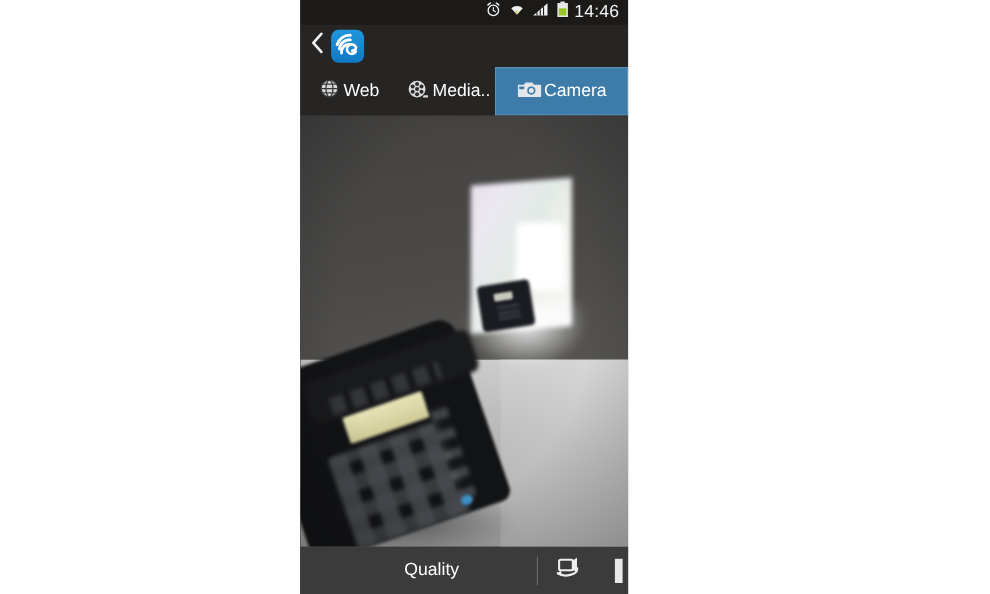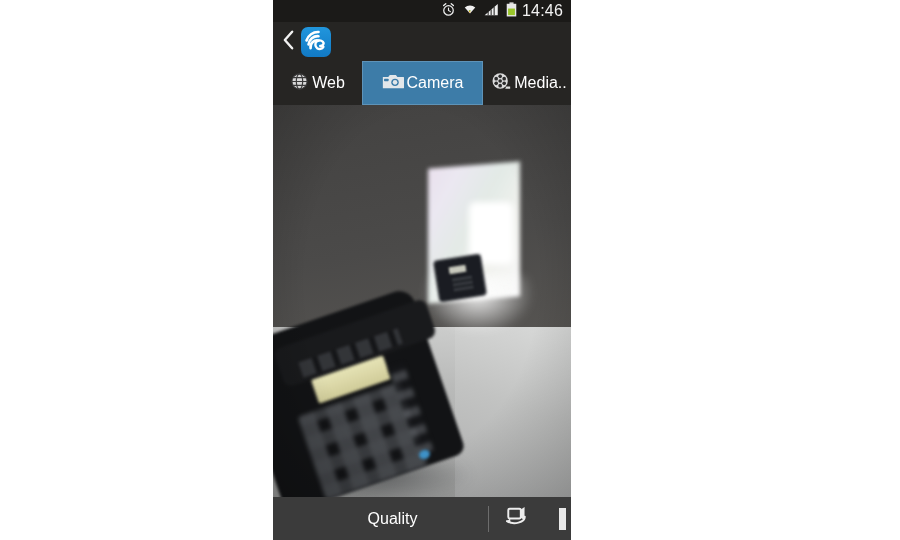--- a/index.html
+++ b/index.html
@@ -394,47 +394,47 @@
           <svg width="19" height="19" viewBox="0 0 24 24">
             <circle cx="12" cy="12" r="9.6" fill="#d8d8d8"></circle>
             <ellipse cx="12" cy="12" rx="4" ry="9.6" fill="none" stroke="#3a3a3a" stroke-width="1.5"></ellipse>
             <path d="M2.4 12 H21.6 M3.9 7 H20.1 M3.9 17 H20.1" stroke="#3a3a3a" stroke-width="1.5"></path>
             <circle cx="12" cy="12" r="9.6" fill="none" stroke="#3a3a3a" stroke-width="1.4"></circle>
           </svg>
         </span>
         <span class="tab-label">Web</span>
       </div>
 
-      <div class="tab tab-camera">
-        <span class="tab-ico">
-          <svg width="22" height="18" viewBox="0 0 26 20">
-            <path d="M1 5.4 h6.4 l1.8 -2.6 h7.2 l1.8 2.6 h6.8 a1.4 1.4 0 0 1 1.4 1.4 v10.4 a1.4 1.4 0 0 1 -1.4 1.4 H1 Z" fill="#e3e7ea"></path>
-            <circle cx="15.4" cy="11.6" r="4.4" fill="#3d7ca8"></circle>
-            <circle cx="15.4" cy="11.6" r="2.7" fill="#e3e7ea"></circle>
-            <rect x="2.4" y="7.2" width="5.4" height="3" rx="0.8" fill="#3d7ca8"></rect>
-          </svg>
-        </span>
-        <span class="tab-label">Camera</span>
-      </div>
-
       <div class="tab tab-media">
         <span class="tab-ico">
           <svg width="20" height="20" viewBox="0 0 24 24">
             <circle cx="11" cy="12" r="9.2" fill="#dcdcdc"></circle>
             <circle cx="11" cy="12" r="2.2" fill="#2c2c2c"></circle>
             <circle cx="11" cy="6.4" r="2.2" fill="#2c2c2c"></circle>
             <circle cx="11" cy="17.6" r="2.2" fill="#2c2c2c"></circle>
             <circle cx="6.2" cy="9.2" r="2.2" fill="#2c2c2c"></circle>
             <circle cx="15.8" cy="9.2" r="2.2" fill="#2c2c2c"></circle>
             <circle cx="6.2" cy="14.8" r="2.2" fill="#2c2c2c"></circle>
             <circle cx="15.8" cy="14.8" r="2.2" fill="#2c2c2c"></circle>
             <path d="M18.4 18.6 h4.6 v2.6 h-6 z" fill="#dcdcdc"></path>
           </svg>
         </span>
         <span class="tab-label">Media..</span>
+      </div>
+
+      <div class="tab tab-camera">
+        <span class="tab-ico">
+          <svg width="22" height="18" viewBox="0 0 26 20">
+            <path d="M1 5.4 h6.4 l1.8 -2.6 h7.2 l1.8 2.6 h6.8 a1.4 1.4 0 0 1 1.4 1.4 v10.4 a1.4 1.4 0 0 1 -1.4 1.4 H1 Z" fill="#e3e7ea"></path>
+            <circle cx="15.4" cy="11.6" r="4.4" fill="#3d7ca8"></circle>
+            <circle cx="15.4" cy="11.6" r="2.7" fill="#e3e7ea"></circle>
+            <rect x="2.4" y="7.2" width="5.4" height="3" rx="0.8" fill="#3d7ca8"></rect>
+          </svg>
+        </span>
+        <span class="tab-label">Camera</span>
       </div>
 
     </div>
 
     <div class="viewfinder">
       <div class="vf-wall"></div>
       <div class="vf-desk"></div>
       <div class="vf-desk-edge"></div>
       <div class="vf-panel"></div>
       <div class="vf-panel-glow"></div>

